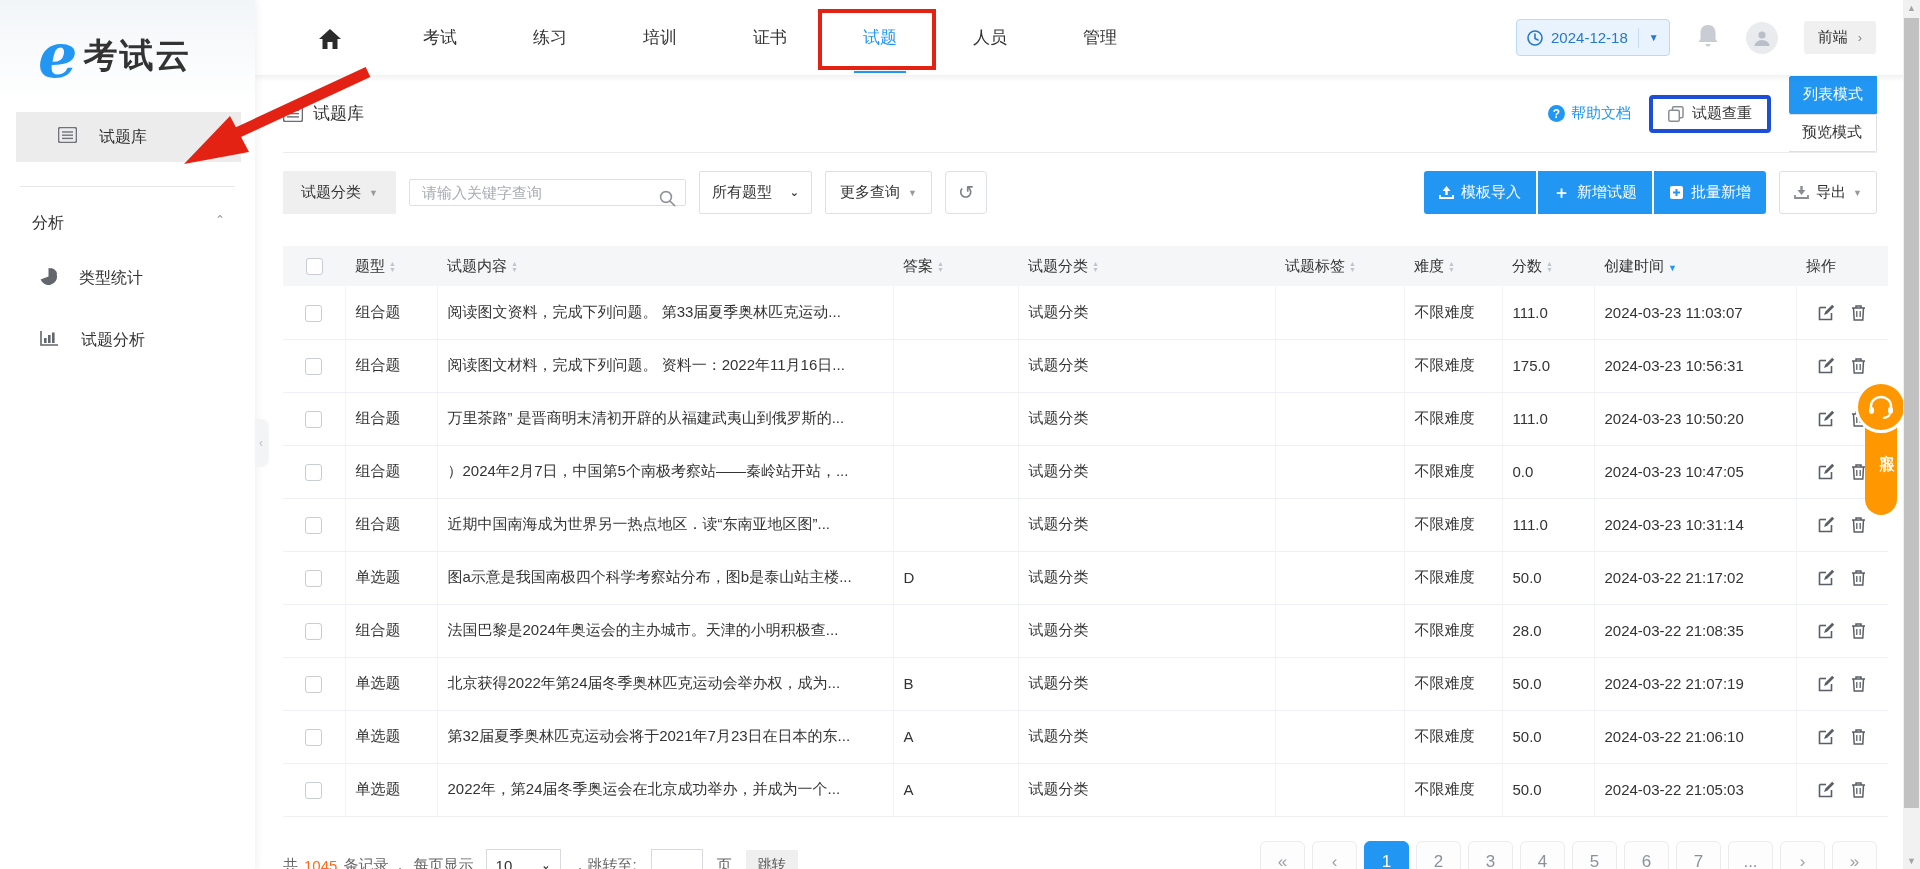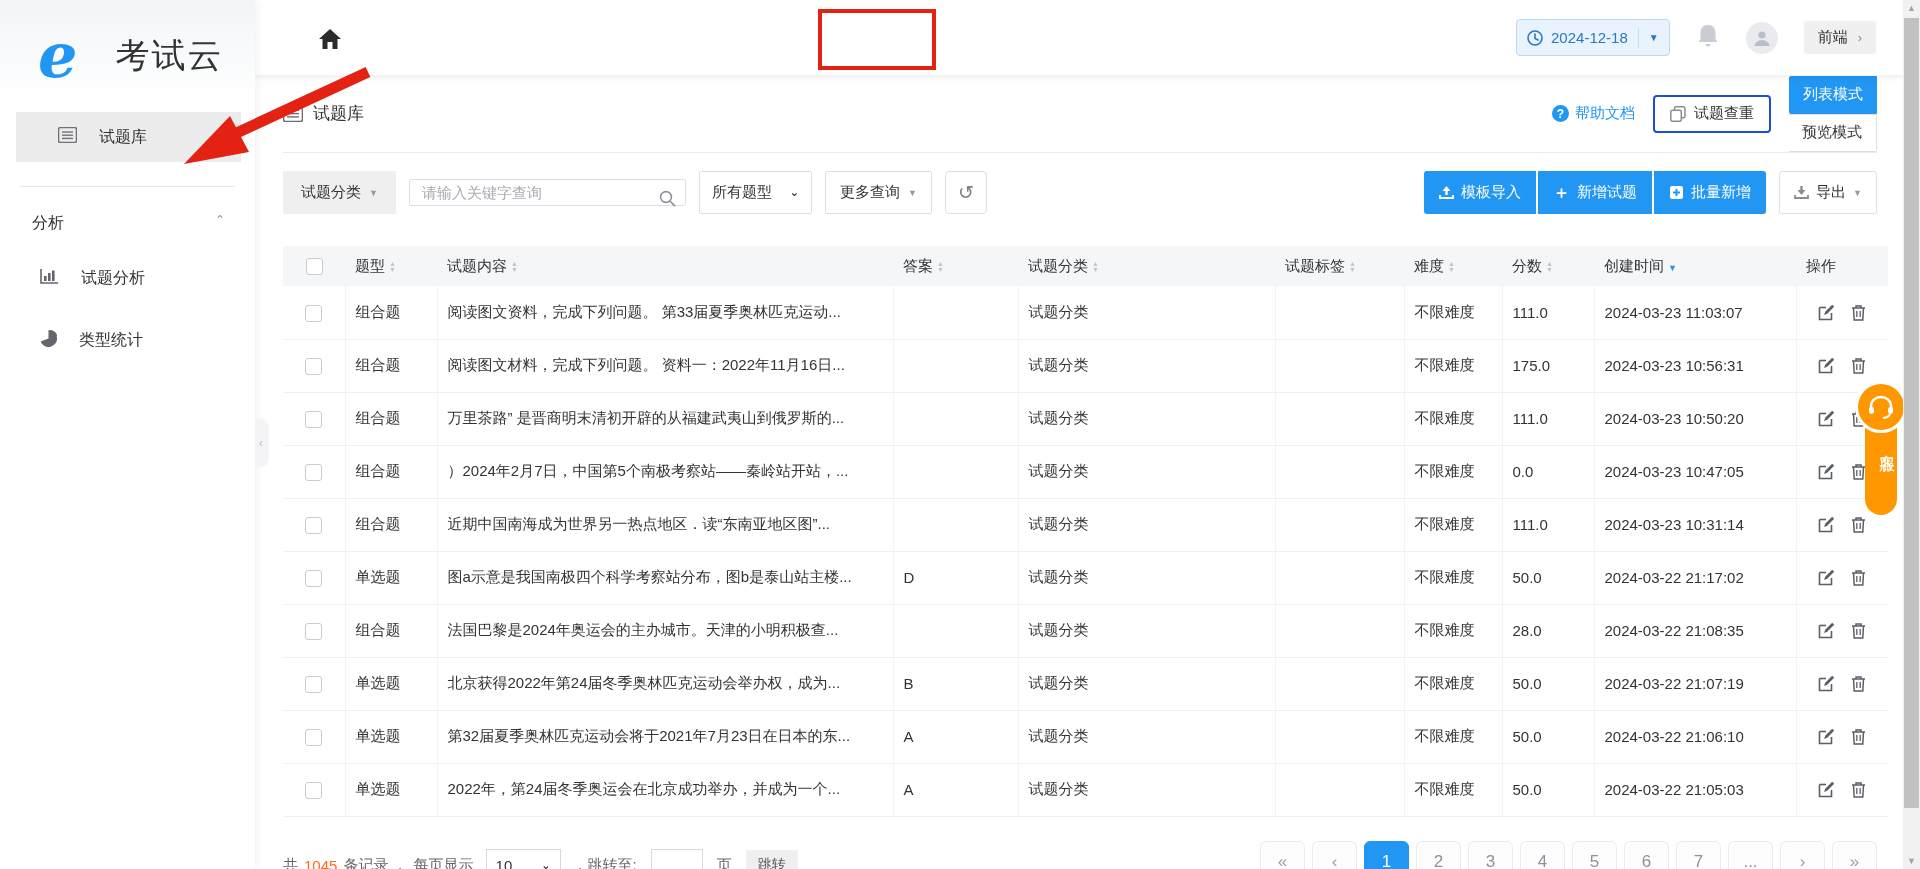--- a/index.html
+++ b/index.html
@@ -6,21 +6,21 @@
   html,body { width:1920px; height:869px; overflow:hidden; background:#fff;
     font-family:"Liberation Sans","DejaVu Sans",sans-serif; color:#333; }
 
   
   .sidebar { position:absolute; left:0; top:0; width:255px; height:869px; background:#fff;
     box-shadow:2px 0 8px rgba(0,0,0,.06); z-index:5; }
   .logo { display:flex; align-items:center; gap:6px; padding:30px 0 30px 38px;
     background:linear-gradient(180deg,#f2f5f8 0%,#ffffff 90%); }
   .logo-e { font-family:"DejaVu Serif",serif; font-style:italic; font-weight:bold;
     font-size:62px; line-height:52px; color:#2196f3; }
-  .logo-text { font-size:34px; font-weight:400; color:#333; letter-spacing:2px;margin-left:32px; }
+  .logo-text { font-size:34px; font-weight:700; color:#333; letter-spacing:2px; }
   .side-item { display:flex; align-items:center; gap:22px; height:50px; padding-left:42px;
     font-size:16px; color:#333; cursor:pointer; }
   .side-item.active { background:#ececec; margin:0 14px 0 16px; }
   .side-divider { border-bottom:1px solid #e8e8e8; margin:24px 20px 0 20px; }
   .side-section { display:flex; justify-content:space-between;
     padding:26px 30px 6px 32px; font-size:16px; color:#333; cursor:pointer; }
   .chev-up { color:#999; font-size:12px; }
   .side-sub { display:flex; align-items:center; gap:22px; height:48px; padding-left:40px;
     font-size:16px; color:#333; margin-top:14px; cursor:pointer; }
   .collapse-tab { position:absolute; right:-12px; top:420px; width:12px; height:46px;
@@ -52,21 +52,21 @@
 
   
   .main { position:absolute; left:255px; top:75px; width:1650px; height:794px; background:#fff;
     padding:0 28px 0 28px; }
   .title-row { display:flex; align-items:center; height:77px; }
   .page-title { display:flex; align-items:center; gap:10px; font-size:17px; color:#333; }
   .title-right { margin-left:auto; display:flex; align-items:center; gap:18px; }
   .help-link { display:flex; align-items:center; gap:6px; color:#2196f3; font-size:15px; cursor:pointer; }
   .q-circle { width:17px; height:17px; border-radius:50%; background:#2196f3; color:#fff;
     font-size:12px; display:flex; align-items:center; justify-content:center; font-weight:bold; }
-  .btn-plain { display:flex; align-items:center; gap:8px; height:38px; border:2px solid #1d4ed8;
+  .btn-plain { display:flex; align-items:center; gap:8px; height:38px; border:4px solid #1d4ed8;
     border-radius:4px; background:#fff; padding:0 15px; font-size:15px; color:#333; cursor:pointer; }
   .mode-toggle { display:flex;flex-direction:column; }
   .mode-btn { height:38px; padding:0 13px; font-size:15px; display:flex; align-items:center;
     border:1px solid #dcdfe6; background:#fff; color:#333; cursor:pointer; }
   .mode-btn.active { background:#2196f3; border-color:#2196f3; color:#fff; }
   .mode-btn:first-child { border-radius:2px 0 0 2px; }
   .mode-btn:last-child { border-radius:0 2px 2px 0; border-left:none; }
   .title-divider { border-bottom:1px solid #ebebeb; }
 
   .filter-row { display:flex; align-items:center; margin-top:18px; height:43px; gap:13px; }
@@ -175,45 +175,54 @@
     </span>
     <span>试题库</span>
   </div>
   <div class="side-divider"></div>
   <div class="side-section">
     <span>分析</span>
     <span class="chev-up">⌃</span>
   </div>
   <div id="analysis-list">
       <div class="side-sub">
+        <span><svg width="17" height="17" viewBox="0 0 17 17">
+            <path d="M8.5 8.5 L8.5 0 A8.5 8.5 0 1 1 0.6 11.5 Z" fill="#63666c"></path>
+            <path d="M10.5 6.5 L10.5 0.3 A8.5 8.5 0 0 1 16.7 6.5 Z" fill="#63666c" transform="translate(0.6,-0.3)"></path>
+          </svg></span>
+        <span>类型统计</span>
+      </div>
+      <div class="side-sub">
         <span><svg width="19" height="16" viewBox="0 0 19 16">
             <path d="M1 1 L1 15 L18 15" fill="none" stroke="#63666c" stroke-width="1.6"></path>
             <rect x="4" y="8" width="2.6" height="5" fill="#63666c"></rect>
             <rect x="8" y="5" width="2.6" height="8" fill="#63666c"></rect>
             <rect x="12" y="2.5" width="2.6" height="10.5" fill="#63666c"></rect>
           </svg></span>
         <span>试题分析</span>
       </div>
-      <div class="side-sub">
-        <span><svg width="17" height="17" viewBox="0 0 17 17">
-            <path d="M8.5 8.5 L8.5 0 A8.5 8.5 0 1 1 0.6 11.5 Z" fill="#63666c"></path>
-            <path d="M10.5 6.5 L10.5 0.3 A8.5 8.5 0 0 1 16.7 6.5 Z" fill="#63666c" transform="translate(0.6,-0.3)"></path>
-          </svg></span>
-        <span>类型统计</span>
-      </div>
     </div>
   <div class="collapse-tab">‹</div>
 </div>
 
 <div class="topnav">
   <div class="nav-item">
     <svg width="22" height="20" viewBox="0 0 22 20" style="vertical-align:middle">
         <path d="M11 0 L22 10 L18.5 10 L18.5 20 L13.5 20 L13.5 13 L8.5 13 L8.5 20 L3.5 20 L3.5 10 L0 10 Z" fill="#2b2b2b"></path>
       </svg>
   </div>
+  <div id="nav-items" style="display:flex">
+      <div class="nav-item">考试</div>
+      <div class="nav-item">练习</div>
+      <div class="nav-item">培训</div>
+      <div class="nav-item">证书</div>
+      <div class="nav-item active">试题<span class="nav-underline"></span></div>
+      <div class="nav-item">人员</div>
+      <div class="nav-item">管理</div>
+    </div>
   <div class="nav-right">
     <div class="date-chip">
       <svg width="16" height="16" viewBox="0 0 16 16">
           <circle cx="8" cy="8" r="7" fill="none" stroke="#2878c8" stroke-width="1.6"></circle>
           <path d="M8 4 L8 8.4 L11 10" fill="none" stroke="#2878c8" stroke-width="1.6" stroke-linecap="round"></path>
         </svg>
       <span>2024-12-18</span>
       <span class="sep"></span>
       <span class="caret-dn">▼</span>
     </div>

